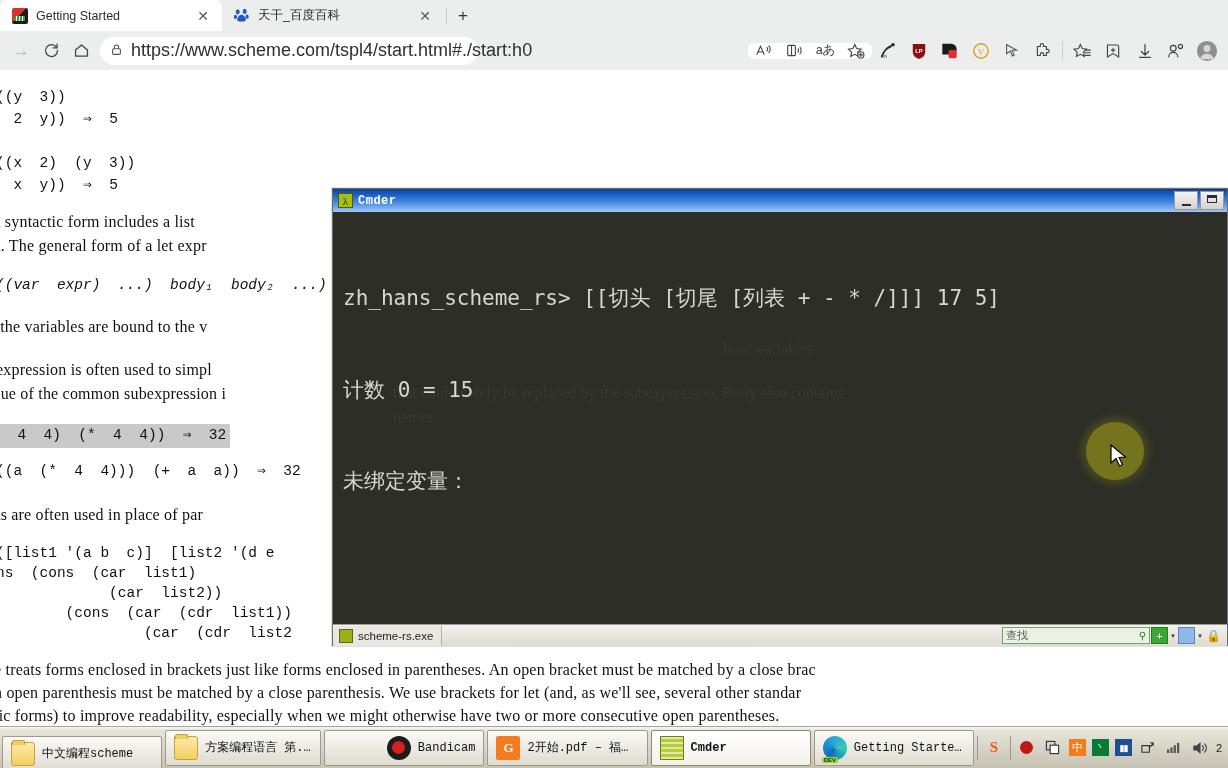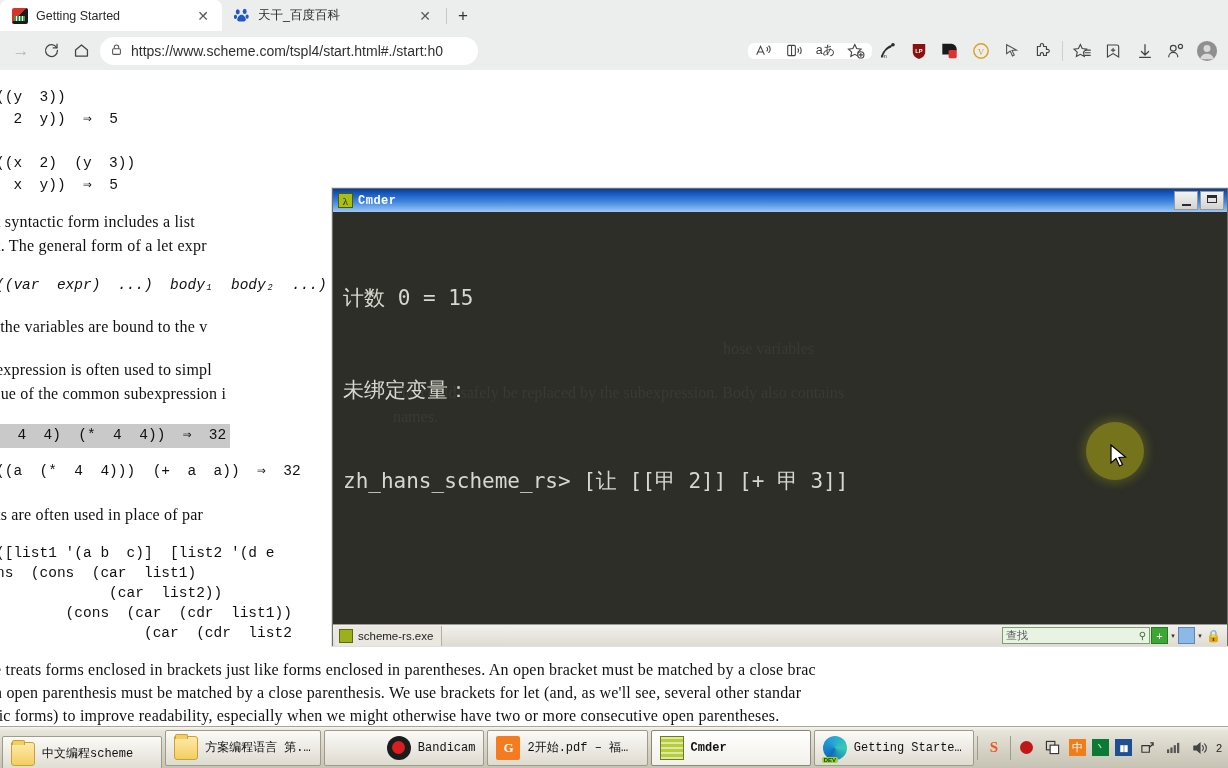--- a/index.html
+++ b/index.html
@@ -62,21 +62,21 @@
   .nav-ico {
     width:30px;height:30px;flex:0 0 30px;
     display:flex;align-items:center;justify-content:center;
     color:#4b4b4b;
   }
   .urlbar {
     flex:1; height:28px; background:#ffffff; border-radius:14px;
     display:flex; align-items:center; padding:0 10px; gap:8px;
     margin:0 8px 0 4px; max-width:378px;
   }
-  .urltext { font-size:14px; color:#2f2f2f; white-space:nowrap;text-align:center; }
+  .urltext { font-size:18px; color:#2f2f2f; white-space:nowrap;text-align:center; }
   .nav-right { display:flex; align-items:center; gap:0px; margin-left:auto; }
   .ext-ico {
     width:31px;height:16px;flex:0 0 31px;
     display:flex;align-items:center;justify-content:center;
   }
   .chrome-divider { width:1px;height:20px;background:#cfcfcf;margin:0 4px; }
   .white-group { display:flex;align-items:center;background:#fff;border-radius:6px; }
 
   
   .webpage {
@@ -299,23 +299,23 @@
         </div>
       </div>
     </div>
 
     <div class="cmder-body">
       <div class="term-bleed" style="left:390px; top:128px;">hose variables</div>
       <div class="term-bleed" style="left:60px; top:172px;">that could safely be replaced by the subexpression. Body also contains</div>
       <div class="term-bleed" style="left:60px; top:196px;">names.</div>
 
       <div class="term-lines">
+        <div>zh_hans_scheme_rs&gt; [[切头 [切尾 [列表 + - * /]]] 17 5]</div>
         <div>计数 0 = 15</div>
         <div>未绑定变量：</div>
-        <div>zh_hans_scheme_rs&gt; [让 [[甲 2]] [+ 甲 3]]</div>
         
         
         
         
         
         
         
         
         
       </div>

